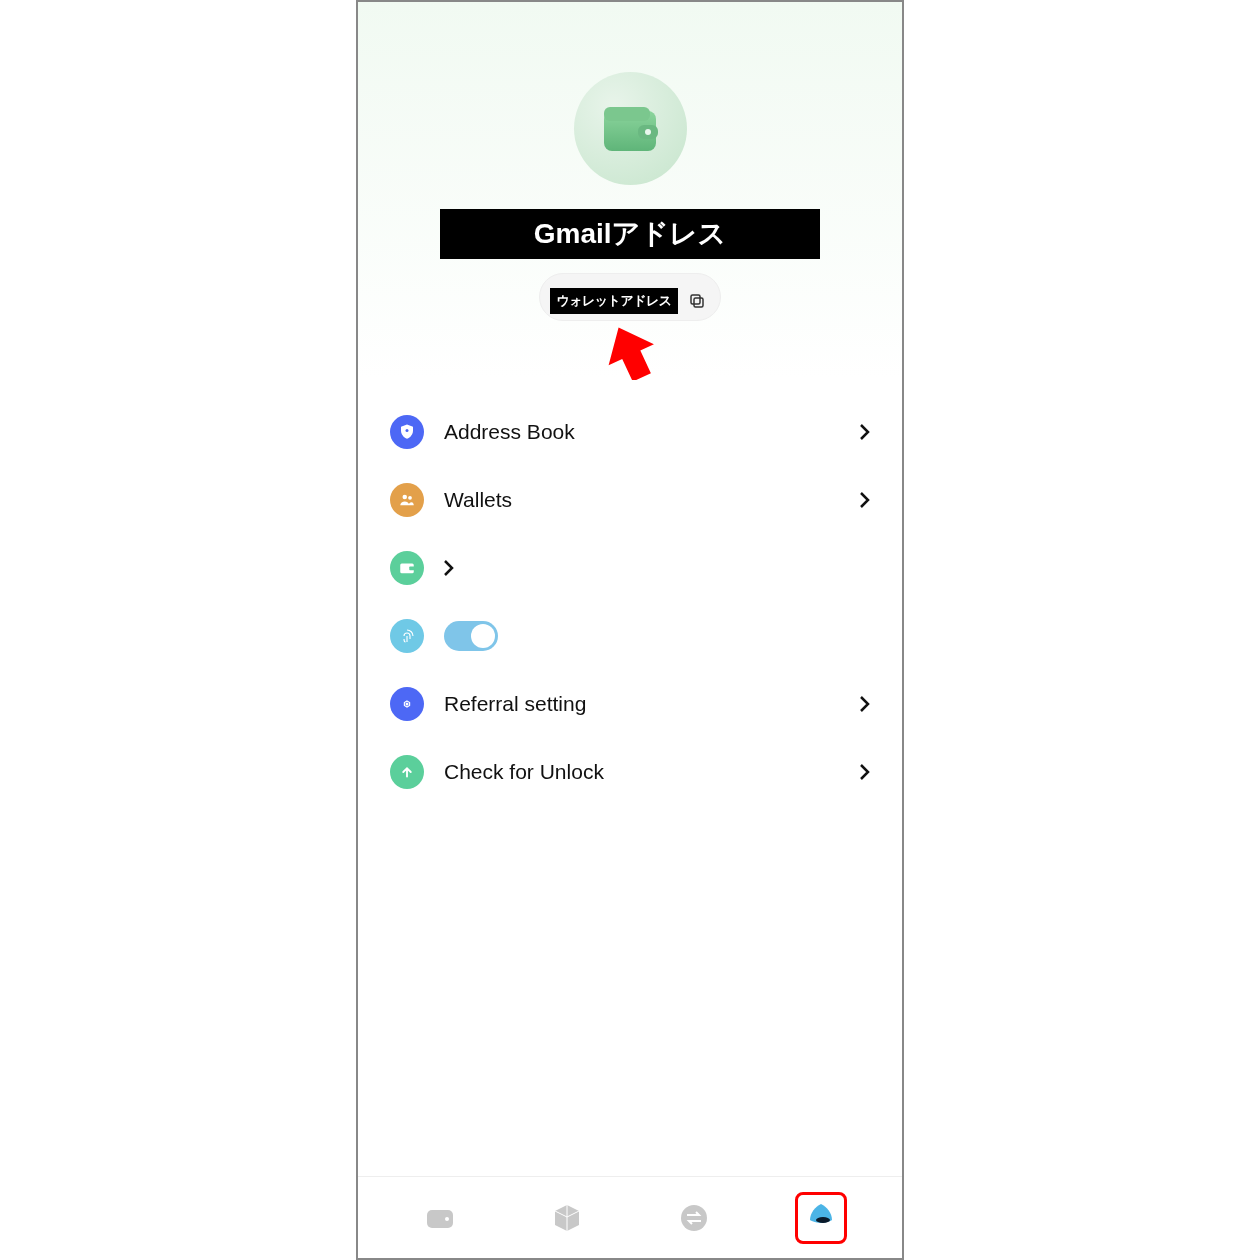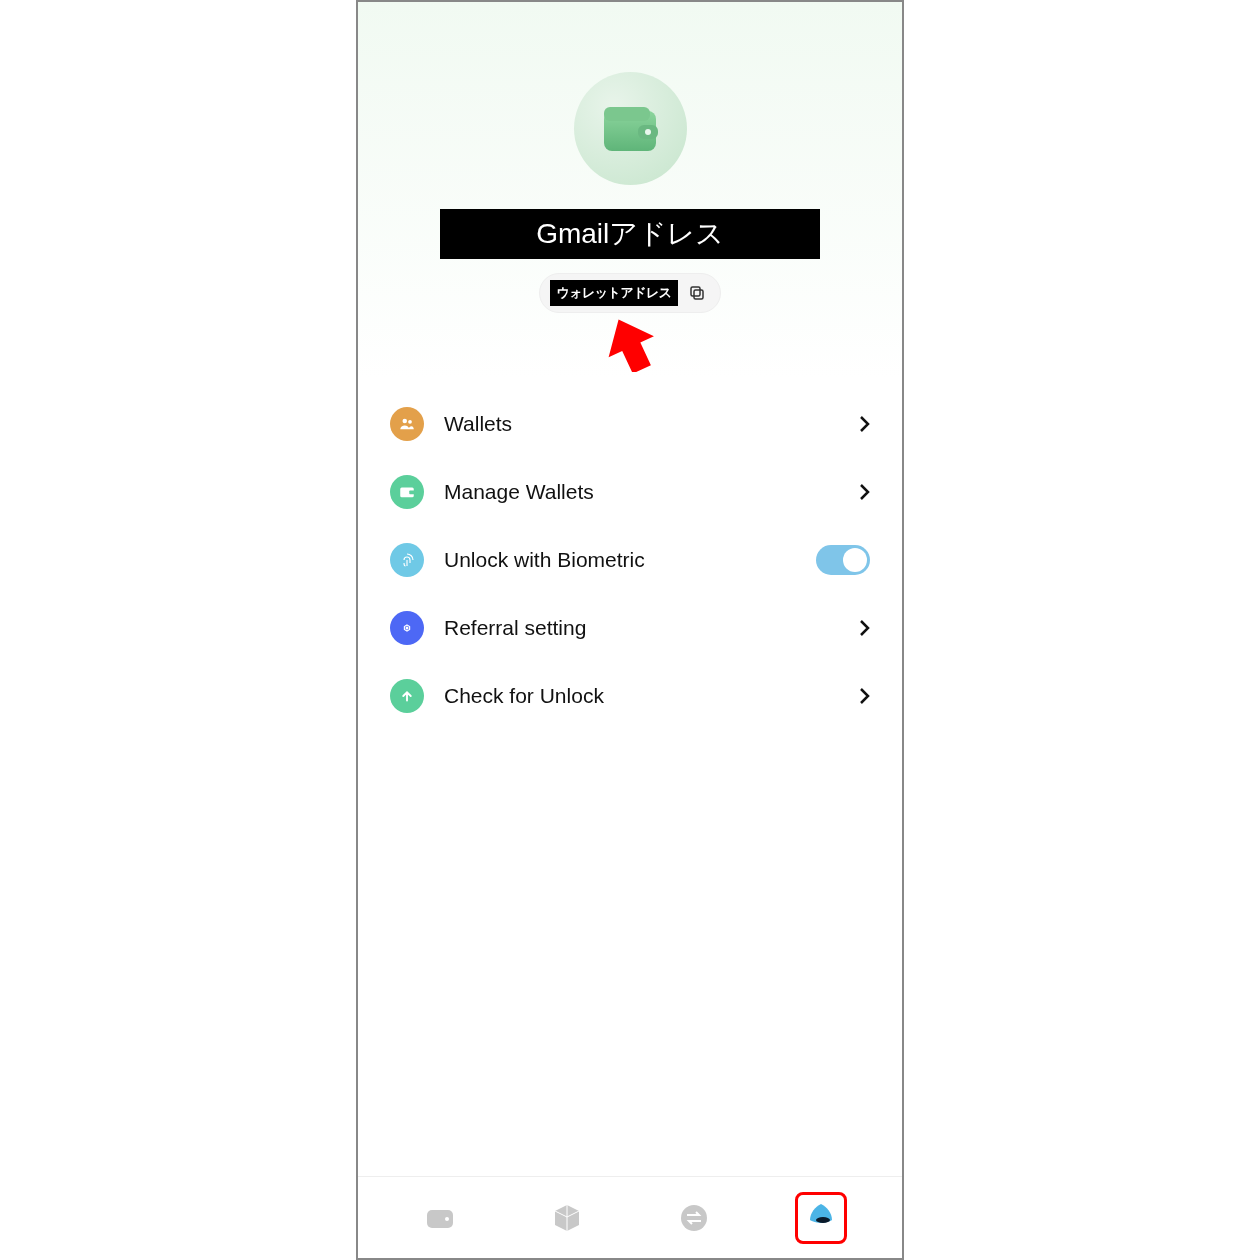--- a/index.html
+++ b/index.html
@@ -35,33 +35,33 @@
     margin: 0 auto 24px auto;
     display: flex;
     align-items: center;
     justify-content: center;
   }
   .wallet-svg { width: 64px; height: 64px; }
   .email-banner {
     background: #000;
     color: #fff;
     font-size: 28px;
-    font-weight: 400;
+    font-weight: 700;
     text-align: center;
     padding: 6px 22px;
     width: 380px;
     margin: 0 auto 14px auto;
   }
   .addr-pill {
     display: flex;
     align-items: center;
     gap: 10px;
     background: #f5f5f5;
     border-radius: 24px;
-    padding: 6px 14px 6px 10px;
+    padding: 14px 14px 6px 10px;
     width: max-content;
     margin: 0 auto;
     border: 1px solid #eee;
   }
   .addr-label {
     background: #000;
     color: #fff;
     font-size: 13px;
     font-weight: 700;
     padding: 4px 6px;
@@ -154,20 +154,32 @@
         <rect x="4" y="4" width="12" height="12" rx="2" fill="none" stroke="#333" stroke-width="2"></rect>
       </svg>
     </div>
 
     <svg class="arrow-anno" viewBox="0 0 50 55">
       <polygon points="25,0 50,30 35,30 35,55 15,55 15,30 0,30" fill="#ff0000" transform="rotate(-25 25 27)"></polygon>
     </svg>
 
     <div class="menu">
 
+      <div class="row">
+        <div class="icon-circ" style="background:#4d68f5">
+          <svg viewBox="0 0 24 24">
+              <path d="M12 2l8 3v5c0 5-3.5 9.5-8 11-4.5-1.5-8-6-8-11V5l8-3z"></path>
+              <circle cx="12" cy="10" r="2" fill="#4d68f5"></circle>
+            </svg>
+        </div>
+        <div class="row-label">Address Book</div>
+        <svg class="chev" viewBox="0 0 10 16">
+            <path d="M1 1l7 7-7 7" fill="none" stroke="#111" stroke-width="2.5"></path>
+          </svg>
+      </div>
 
       <div class="row">
         <div class="icon-circ" style="background:#e3a04a">
           <svg viewBox="0 0 24 24">
               <circle cx="9" cy="8" r="3"></circle>
               <circle cx="16" cy="9" r="2.5"></circle>
               <path d="M3 19c0-3 3-5 6-5s6 2 6 5zM14 19c0-2 2-4 4-4s3 2 3 4z"></path>
             </svg>
         </div>
         <div class="row-label">Wallets</div>
@@ -176,34 +188,32 @@
           </svg>
       </div>
 
       <div class="row">
         <div class="icon-circ" style="background:#5bcf9b">
           <svg viewBox="0 0 24 24">
               <rect x="3" y="6" width="18" height="13" rx="2"></rect>
               <rect x="15" y="10" width="7" height="5" rx="1" fill="#5bcf9b"></rect>
             </svg>
         </div>
-        <div class="row-label">Manage Wallets</div>
         <svg class="chev" viewBox="0 0 10 16">
             <path d="M1 1l7 7-7 7" fill="none" stroke="#111" stroke-width="2.5"></path>
           </svg>
       </div>
 
 
       <div class="row">
         <div class="icon-circ" style="background:#6fc9e6">
           <svg viewBox="0 0 24 24">
               <path d="M12 4a8 8 0 018 8M12 8a4 4 0 014 4v4M8 12a4 4 0 014-4M12 12v8M8 16c0 2 1 4 2 4" fill="none" stroke="#fff" stroke-width="1.5"></path>
             </svg>
         </div>
-        <div class="row-label">Unlock with Biometric</div>
         <div class="toggle">
             <div class="knob"></div>
           </div>
       </div>
 
       <div class="row">
         <div class="icon-circ" style="background:#4d68f5">
           <svg viewBox="0 0 24 24">
               <path d="M12 8l3.5 2v4L12 16l-3.5-2v-4z" fill="none" stroke="#fff" stroke-width="1.5"></path>
               <circle cx="12" cy="12" r="2"></circle>

